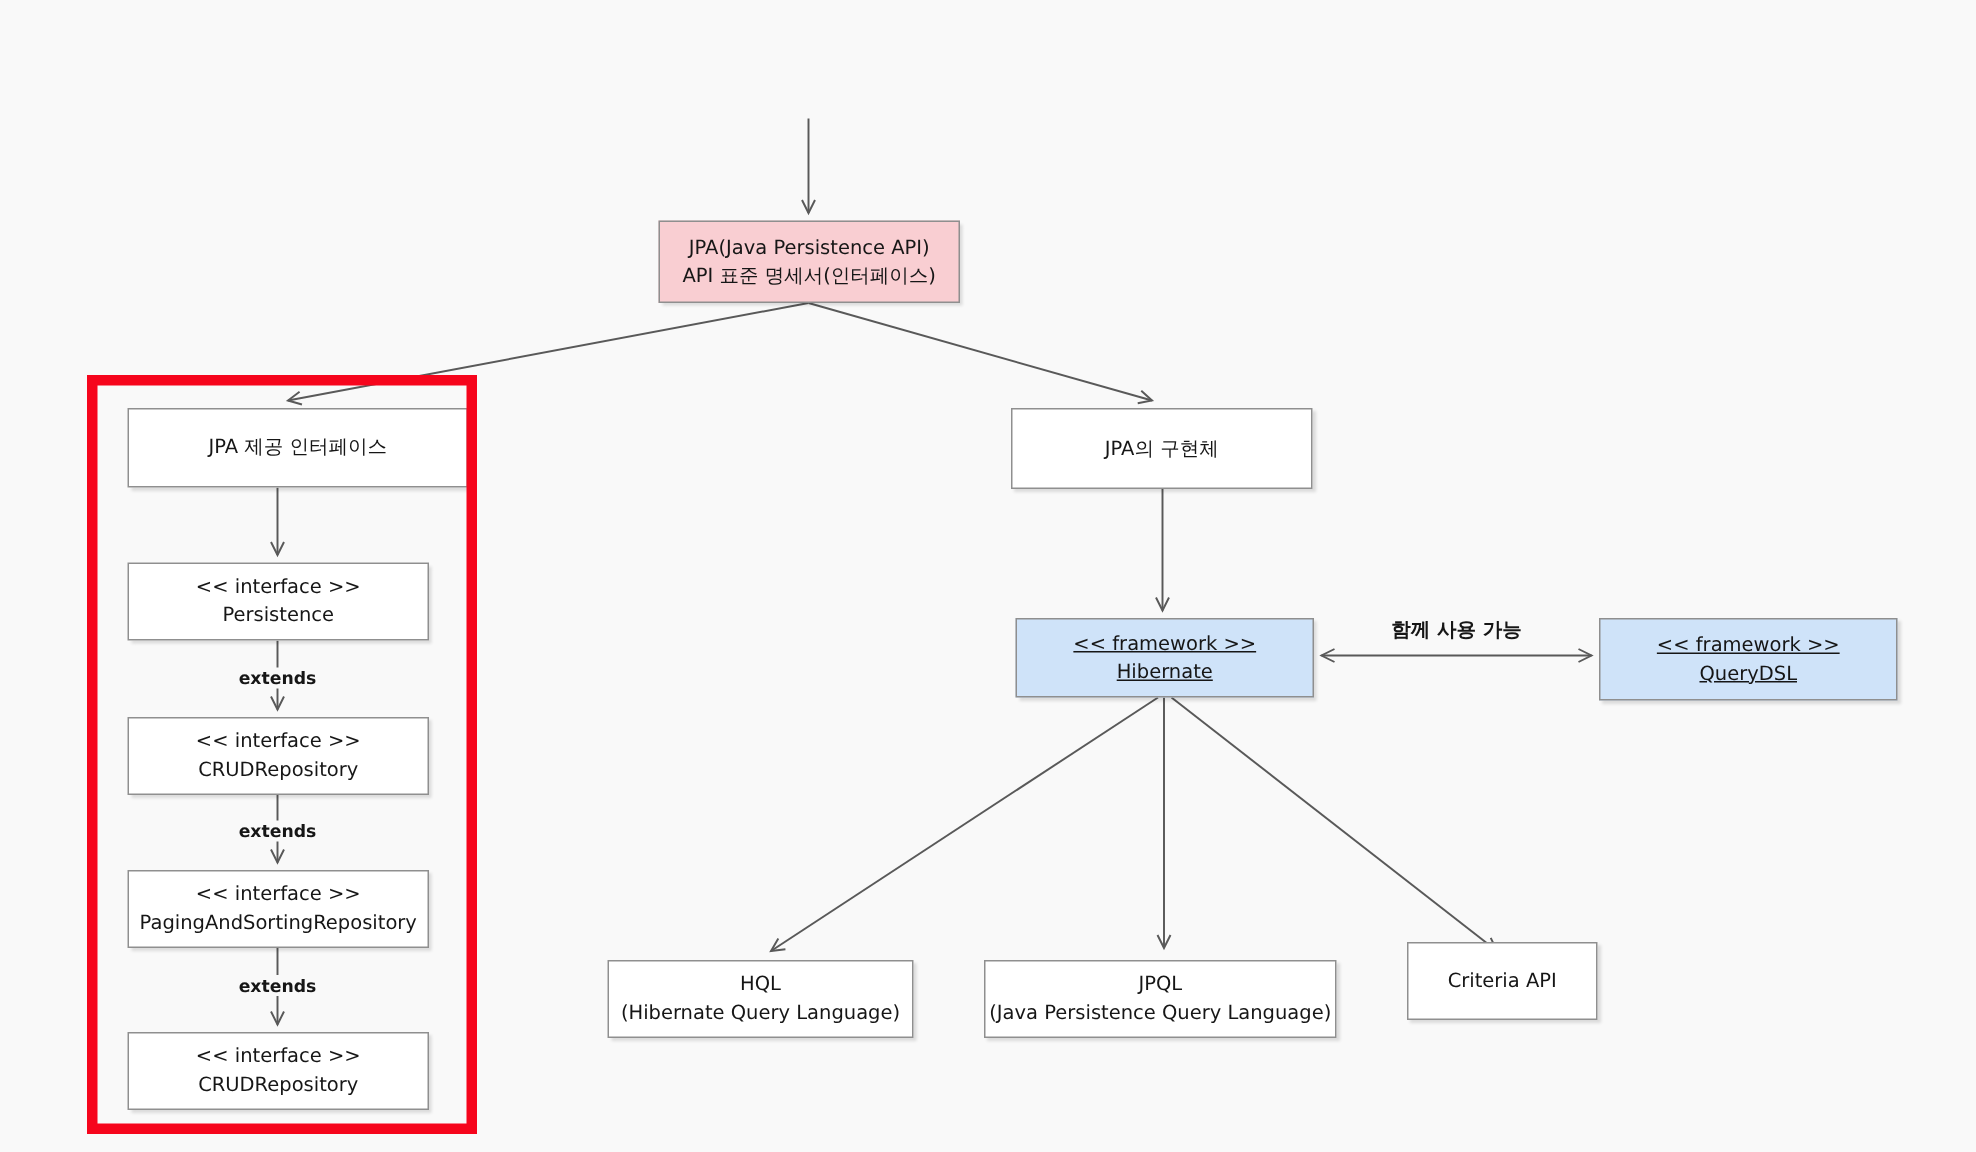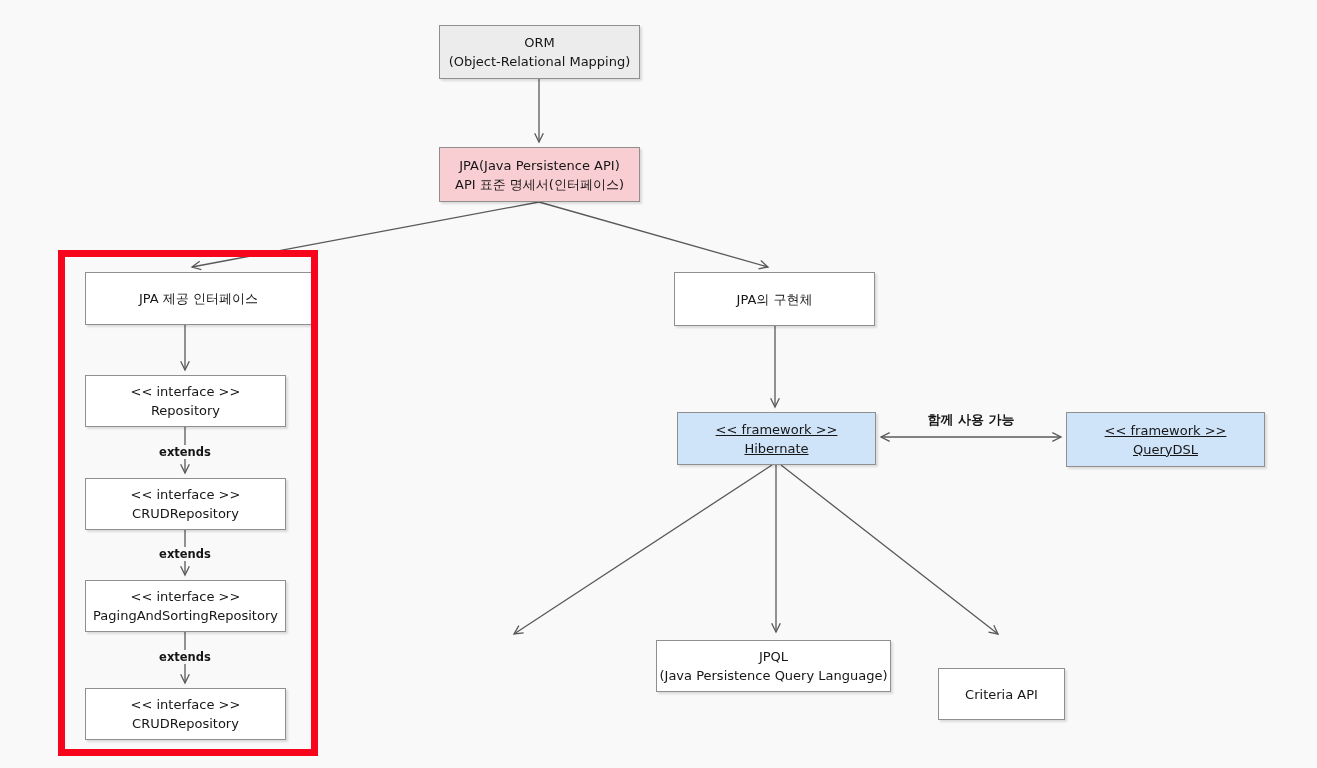--- a/index.html
+++ b/index.html
@@ -52,37 +52,33 @@
       <path d="M185,530 L185,575" marker-end="url(#arrow)"></path>
       <path d="M185,632 L185,683" marker-end="url(#arrow)"></path>
       <path d="M775,326 L775,407" marker-end="url(#arrow)"></path>
       <path d="M881,437 L1061,437" marker-start="url(#arrow)" marker-end="url(#arrow)"></path>
       <path d="M772,465 L514,634" marker-end="url(#arrow)"></path>
       <path d="M776,465 L776,632" marker-end="url(#arrow)"></path>
       <path d="M781,465 L998,634" marker-end="url(#arrow)"></path>
     </g>
   </svg>
 
-  <div class="node gray" style="left:439px;top:25px;width:201px;height:54px">
-    <div>ORM</div>
-    <div>(Object-Relational Mapping)</div>
-  </div>
 
   <div class="node pink" style="left:439px;top:147px;width:201px;height:55px">
     <div>JPA(Java Persistence API)</div>
     <div>API 표준 명세서(인터페이스)</div>
   </div>
 
   <div class="node" style="left:85px;top:272px;width:227px;height:53px">
     <div>JPA 제공 인터페이스</div>
   </div>
 
   <div class="node" style="left:85px;top:375px;width:201px;height:52px">
     <div>&lt;&lt; interface &gt;&gt;</div>
-    <div>Repository</div>
+    <div>Persistence</div>
   </div>
 
   <div class="node" style="left:85px;top:478px;width:201px;height:52px">
     <div>&lt;&lt; interface &gt;&gt;</div>
     <div>CRUDRepository</div>
   </div>
 
   <div class="node" style="left:85px;top:580px;width:201px;height:52px">
     <div>&lt;&lt; interface &gt;&gt;</div>
     <div>PagingAndSortingRepository</div>
@@ -100,27 +96,31 @@
   <div class="node blue" style="left:677px;top:412px;width:199px;height:53px">
     <div>&lt;&lt; framework &gt;&gt;</div>
     <div>Hibernate</div>
   </div>
 
   <div class="node blue" style="left:1066px;top:412px;width:199px;height:55px">
     <div>&lt;&lt; framework &gt;&gt;</div>
     <div>QueryDSL</div>
   </div>
 
+  <div class="node" style="left:405px;top:640px;width:204px;height:52px">
+    <div>HQL</div>
+    <div>(Hibernate Query Language)</div>
+  </div>
 
   <div class="node" style="left:656px;top:640px;width:235px;height:52px">
     <div>JPQL</div>
     <div>(Java Persistence Query Language)</div>
   </div>
 
-  <div class="node" style="left:938px;top:668px;width:127px;height:52px">
+  <div class="node" style="left:938px;top:628px;width:127px;height:52px">
     <div>Criteria API</div>
   </div>
 
   <div class="edge-label" style="left:185px;top:452px">extends</div>
   <div class="edge-label" style="left:185px;top:554px">extends</div>
   <div class="edge-label" style="left:185px;top:657px">extends</div>
   <div class="edge-label free" style="left:971px;top:420px">함께 사용 가능</div>
 
   <div class="highlight-rect"></div>
 

